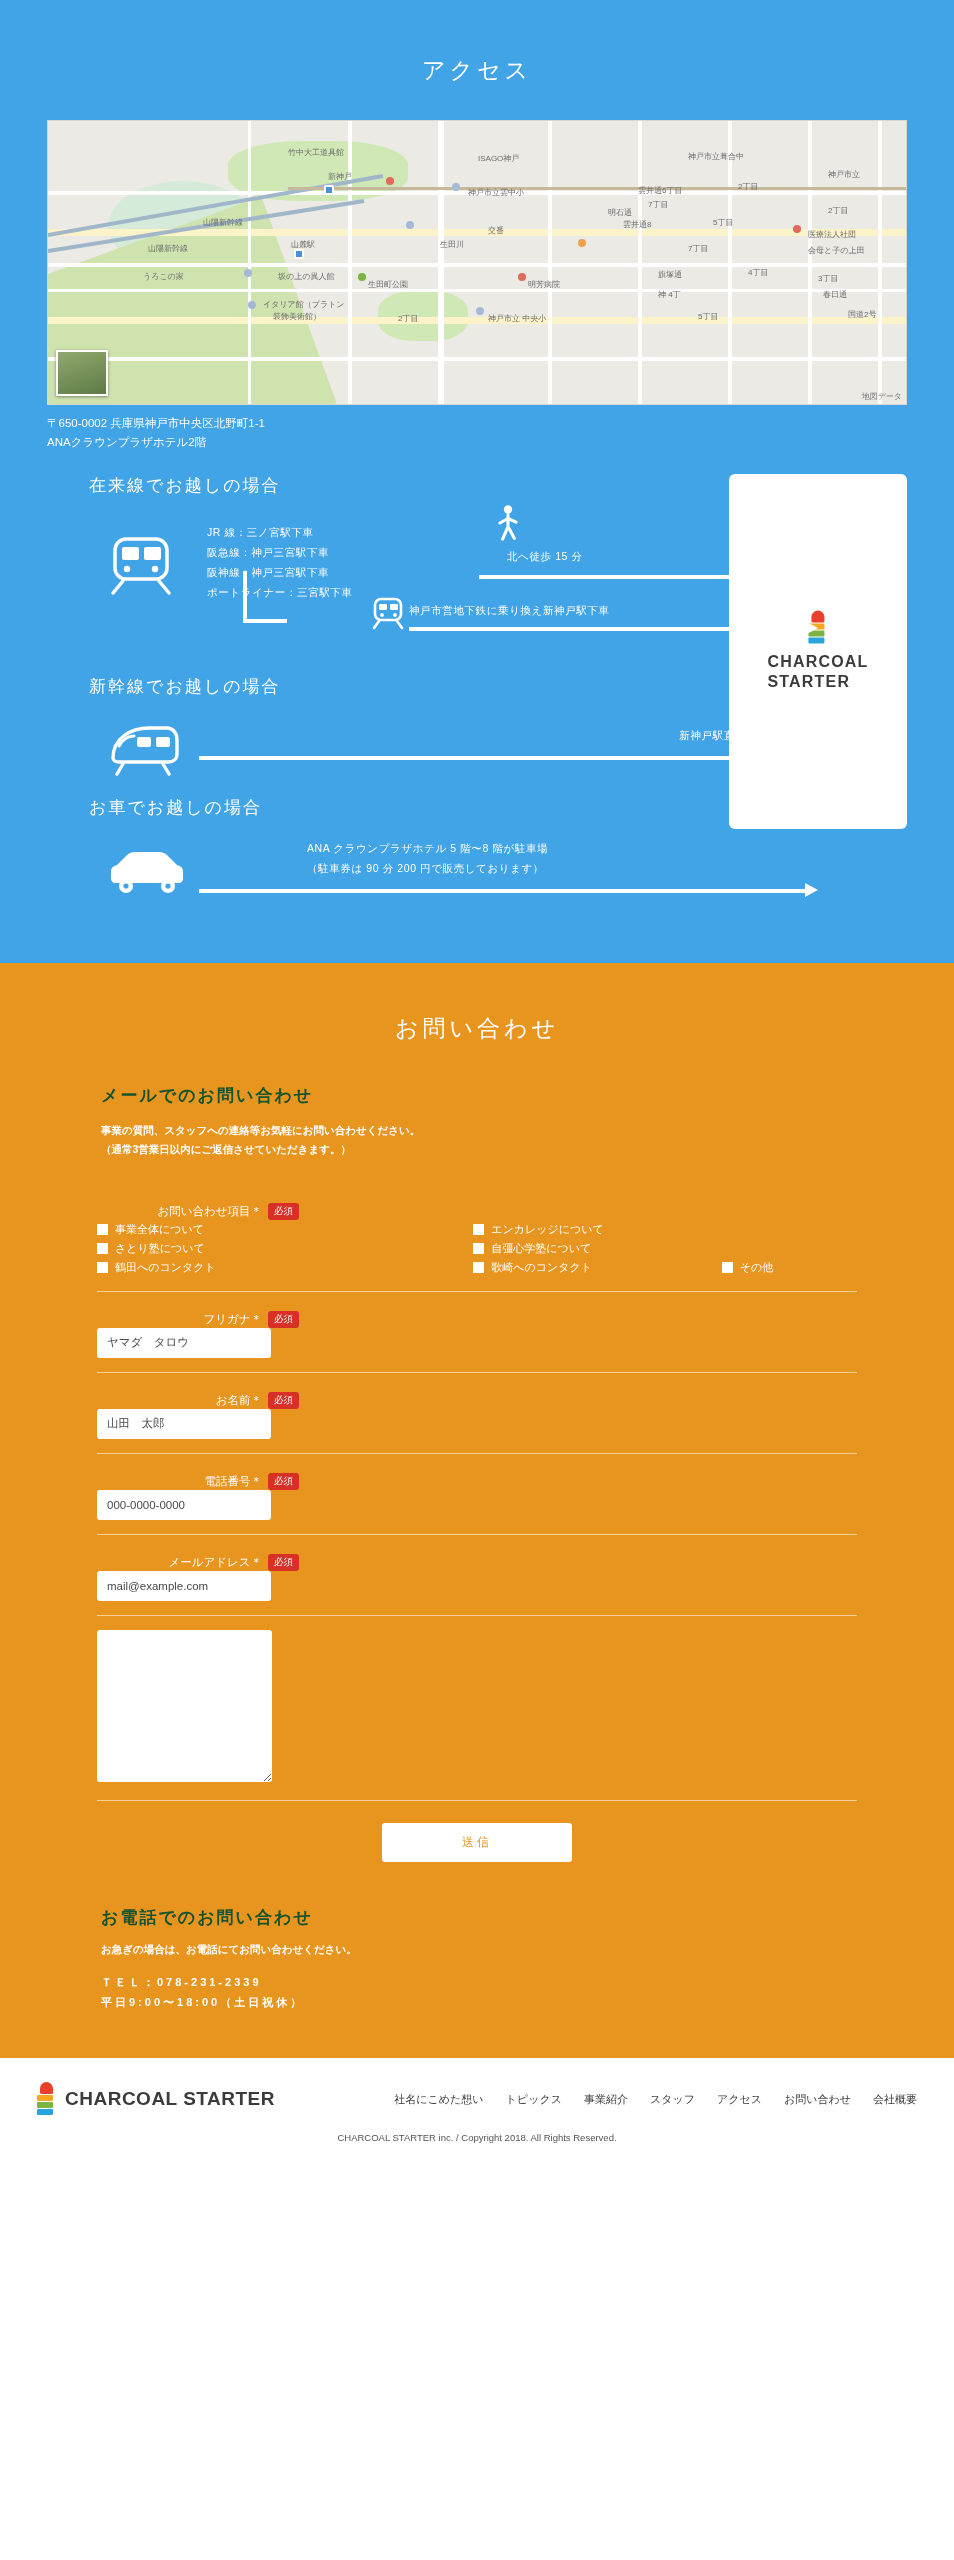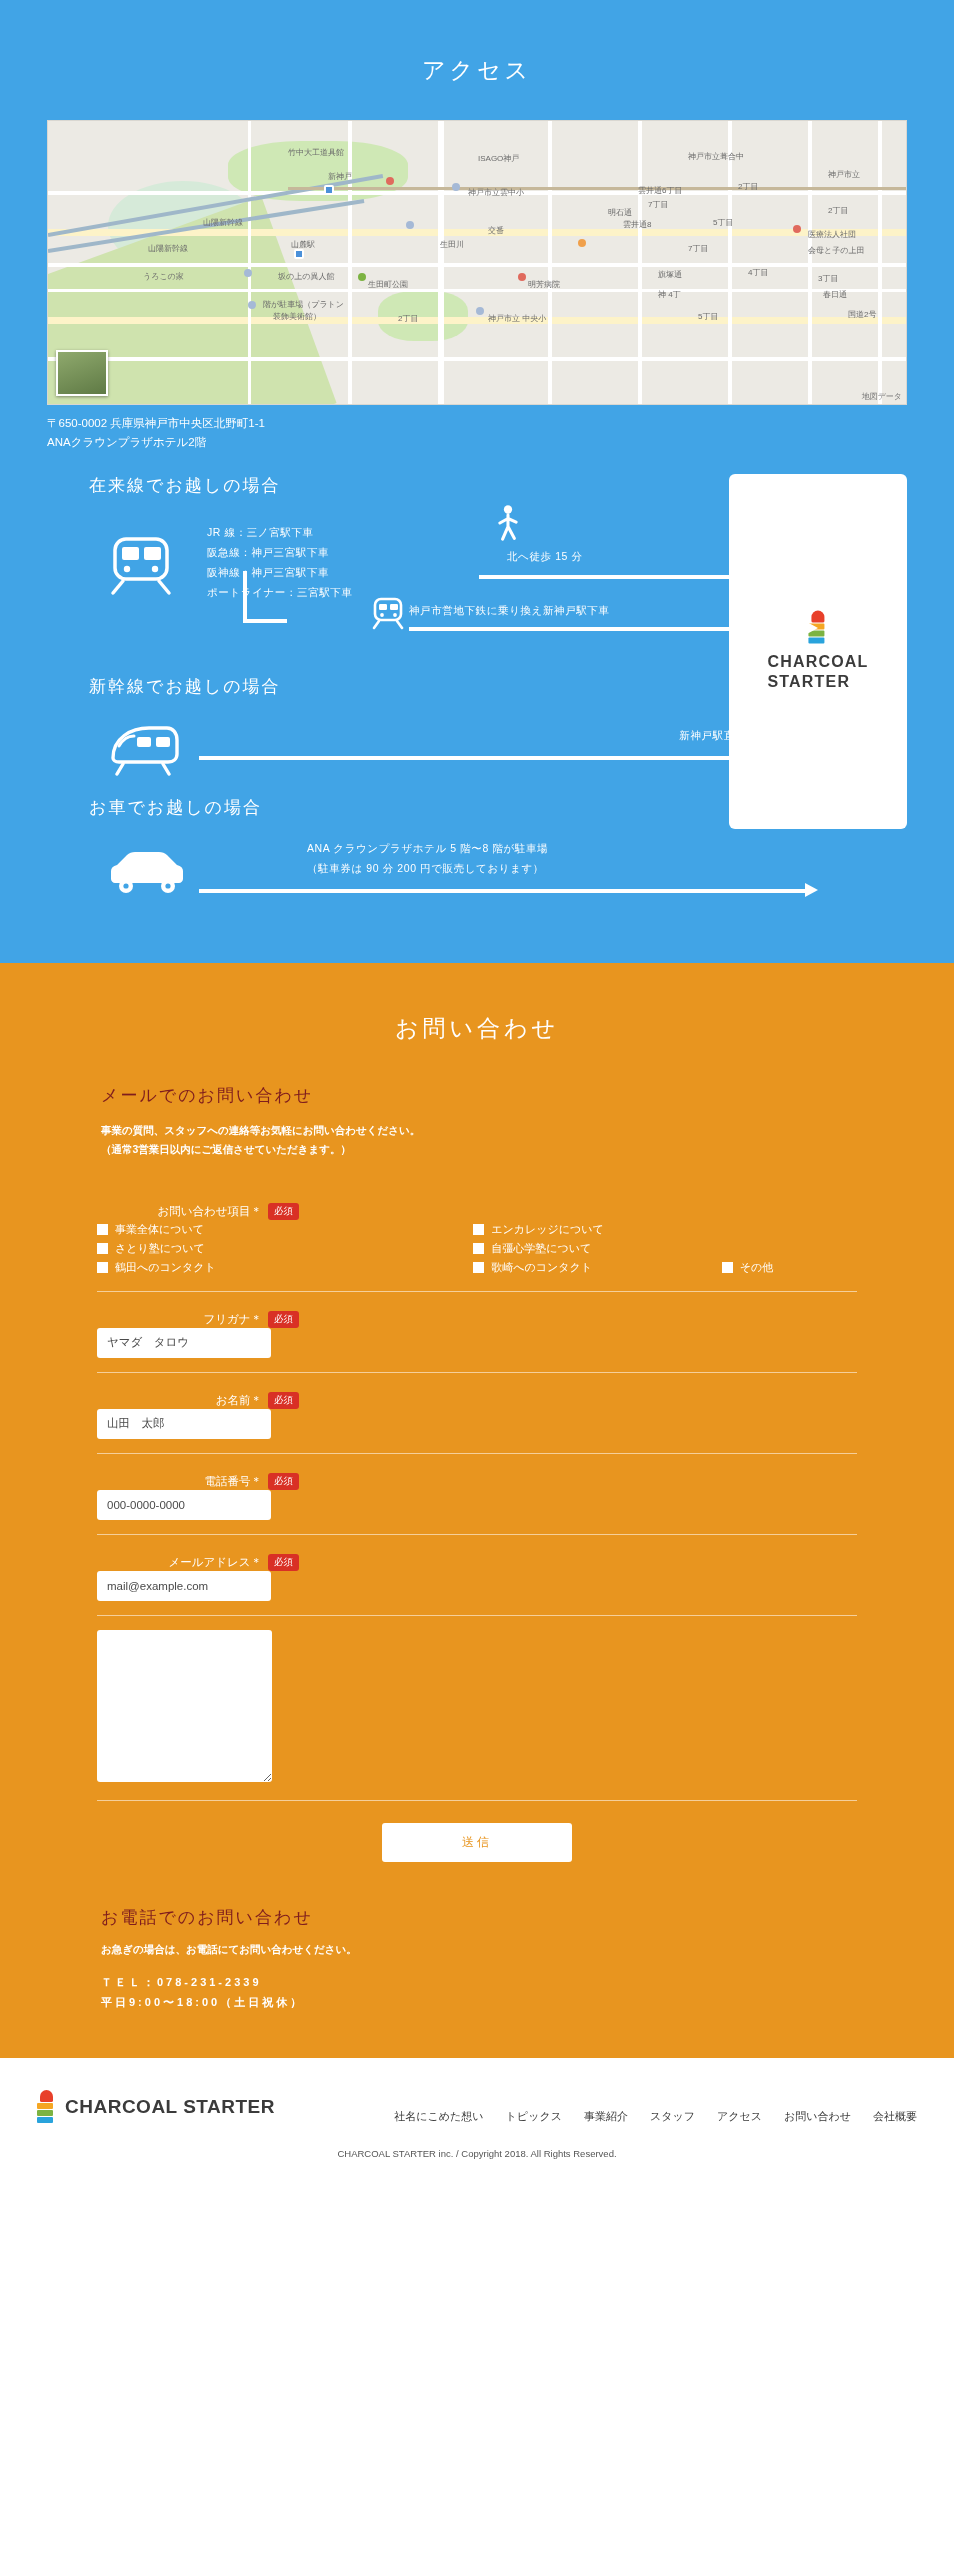--- a/index.html
+++ b/index.html
@@ -176,25 +176,25 @@
   .contact-title {
     text-align: center;
     color: #ffffff;
     font-size: 23px;
     letter-spacing: 4px;
     margin: 0 0 40px 0;
     font-weight: normal;
   }
   .contact-inner { width: 760px; margin: 0 auto; }
   .sub-heading {
-    color: #7f1d1d;
+    color: #14532d;
     font-size: 17px;
     letter-spacing: 2px;
     margin: 0 0 14px 4px;
-    font-weight: normal;
+    font-weight: bold;
   }
   .lead {
     color: #ffffff;
     font-size: 10.5px;
     line-height: 1.85;
     margin: 0 0 24px 4px;
     font-weight: bold;
   }
   .form-row {
     display: flex;
@@ -287,23 +287,23 @@
     margin-left: 4px;
   }
 
   
   .footer {
     background: #ffffff;
     padding: 24px 0 10px;
   }
   .footer-inner {
     width: 880px;
-    margin: 8px auto;
+    margin: 0 auto;
     display: flex;
-    align-items: flex-end;
+    align-items: center;
   }
   .footer-logo { display: flex; align-items: center; }
   .footer-logo .logo-flame { margin: 0 8px 0 0; }
   .footer-logo-text {
     font-size: 19px; font-weight: bold; letter-spacing: .5px; color: #3b3b3b;
   }
   .footer-nav {
     margin-left: auto;
     display: flex;
     gap: 22px;
@@ -390,21 +390,21 @@
         <div class="label" style="left: 760px; top: 124px;">会母と子の上田</div>
         <div class="label" style="left: 230px; top: 150px;">坂の上の異人館</div>
         <div class="label" style="left: 610px; top: 148px;">旗塚通</div>
         <div class="label" style="left: 700px; top: 146px;">4丁目</div>
         <div class="label" style="left: 770px; top: 152px;">3丁目</div>
         <div class="label" style="left: 95px; top: 150px;">うろこの家</div>
         <div class="label" style="left: 320px; top: 158px;">生田町公園</div>
         <div class="label" style="left: 480px; top: 158px;">明芳病院</div>
         <div class="label" style="left: 610px; top: 168px;">神 4丁</div>
         <div class="label" style="left: 775px; top: 168px;">春日通</div>
-        <div class="label" style="left: 215px; top: 178px;">階が駐車場（プラトン</div>
+        <div class="label" style="left: 215px; top: 178px;">イタリア館（プラトン</div>
         <div class="label" style="left: 225px; top: 190px;">装飾美術館）</div>
         <div class="label" style="left: 350px; top: 192px;">2丁目</div>
         <div class="label" style="left: 440px; top: 192px;">神戸市立 中央小</div>
         <div class="label" style="left: 650px; top: 190px;">5丁目</div>
         <div class="label" style="left: 800px; top: 188px;">国道2号</div>
         <div class="label" style="left: 600px; top: 78px;">7丁目</div>
         <div class="label" style="left: 560px; top: 86px;">明石通</div>
       </div>
   </div>
 

